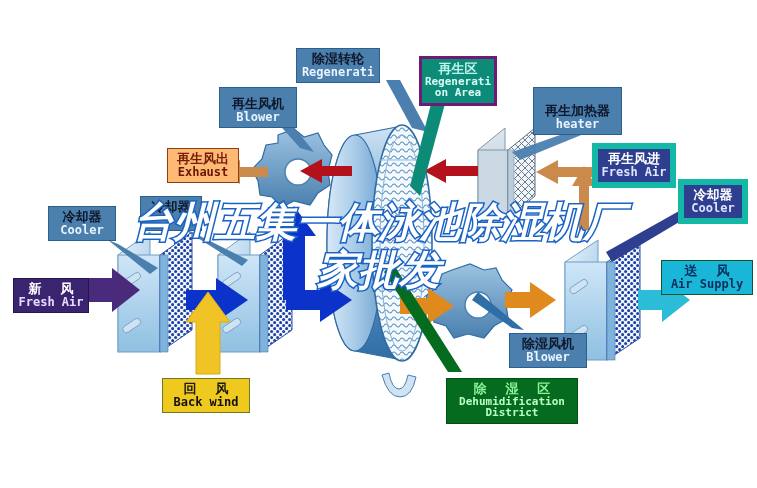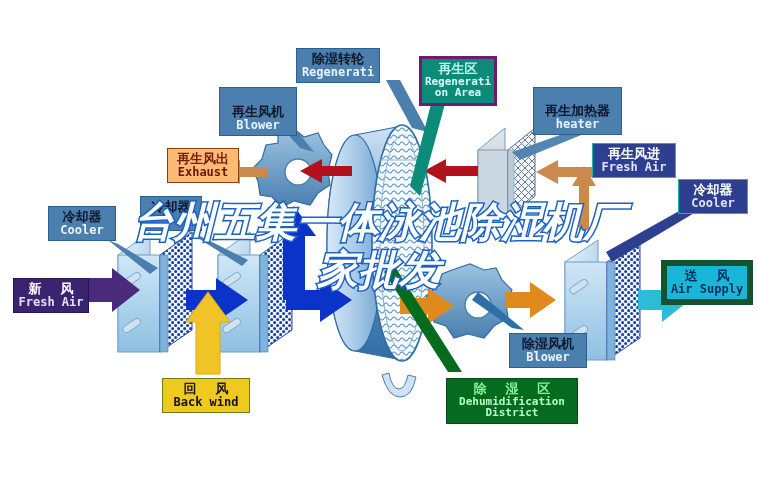--- a/index.html
+++ b/index.html
@@ -10,33 +10,33 @@
   .lbl{position:absolute;box-sizing:border-box;text-align:center;line-height:1.05;
        letter-spacing:0px;}
   .lbl .cn{display:block;font-weight:bold;font-family:"DejaVu Sans","Liberation Sans",sans-serif;}
   .lbl .en{display:block;font-family:"DejaVu Sans Mono","Liberation Mono",monospace;font-weight:bold;}
 
   
   .box-blue{background:#4a7fae;border:1px solid #2a5f8e;color:#ffffff;}
   .box-blue .cn{color:#0f172a;}
   .box-blue .en{color:#eaf2fb;}
 
-  .box-navy{background:#2e3f8f;border:1px solid #14b8a6;}
+  .box-navy{background:#2e3f8f;border:6px solid #14b8a6;}
   .box-navy .cn{color:#ffffff;}
   .box-navy .en{color:#dfe3ff;}
 
   .box-teal{background:#0c8c78;border:3px solid #701a75;}
   .box-teal .cn{color:#bff3ec;}
   .box-teal .en{color:#d8fbf6;}
 
   .box-green{background:#046b1f;border:1px solid #024d16;}
   .box-green .cn{color:#8df29a;}
   .box-green .en{color:#b8ffc4;}
 
-  .box-cyan{background:#19b6d8;border:6px solid #14532d;}
+  .box-cyan{background:#19b6d8;border:1px solid #14532d;}
   .box-cyan .cn{color:#0a2e5c;}
   .box-cyan .en{color:#0a2e5c;}
 
   .box-orange{background:#fdba74;border:1px solid #8e3c10;}
   .box-orange .cn{color:#7a1a08;}
   .box-orange .en{color:#6d1505;}
 
   .box-yellow{background:#f0c91e;border:1px solid #6f7a22;}
   .box-yellow .cn{color:#1a1a1a;}
   .box-yellow .en{color:#111111;}
@@ -233,21 +233,21 @@
 
       <polygon points="448,372 462,372 392,262 384,272" fill="#046b1f"></polygon>
     </g>
   </svg>
 
   <div class="lbl box-blue" style="left:296px;top:48px;width:84px;padding:3px 2px 4px;">
     <span class="cn" style="font-size:13px;">除湿转轮</span>
     <span class="en" style="font-size:12px;">Regenerati</span>
   </div>
 
-  <div class="lbl box-blue" style="left:219px;top:87px;width:78px;padding:17px 2px 4px;">
+  <div class="lbl box-blue" style="left:219px;top:87px;width:78px;padding:9px 2px 4px;">
     <span class="cn" style="font-size:13px;">再生风机</span>
     <span class="en" style="font-size:12px;">Blower</span>
   </div>
 
   <div class="lbl box-orange" style="left:167px;top:148px;width:72px;padding:3px 2px 4px;">
     <span class="cn" style="font-size:13px;">再生风出</span>
     <span class="en" style="font-size:12px;">Exhaust</span>
   </div>
 
   <div class="lbl box-teal" style="left:419px;top:56px;width:78px;padding:3px 2px 4px;">

